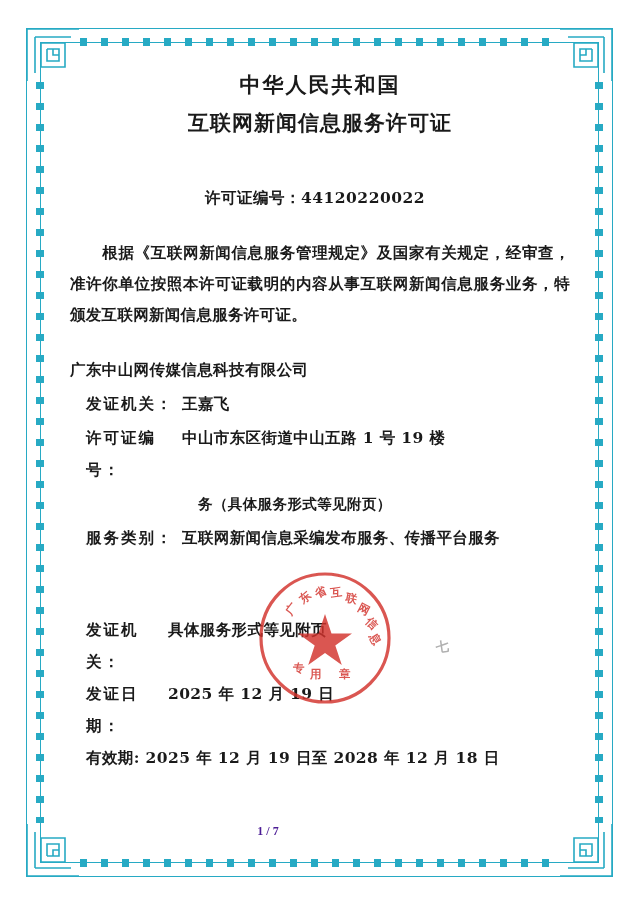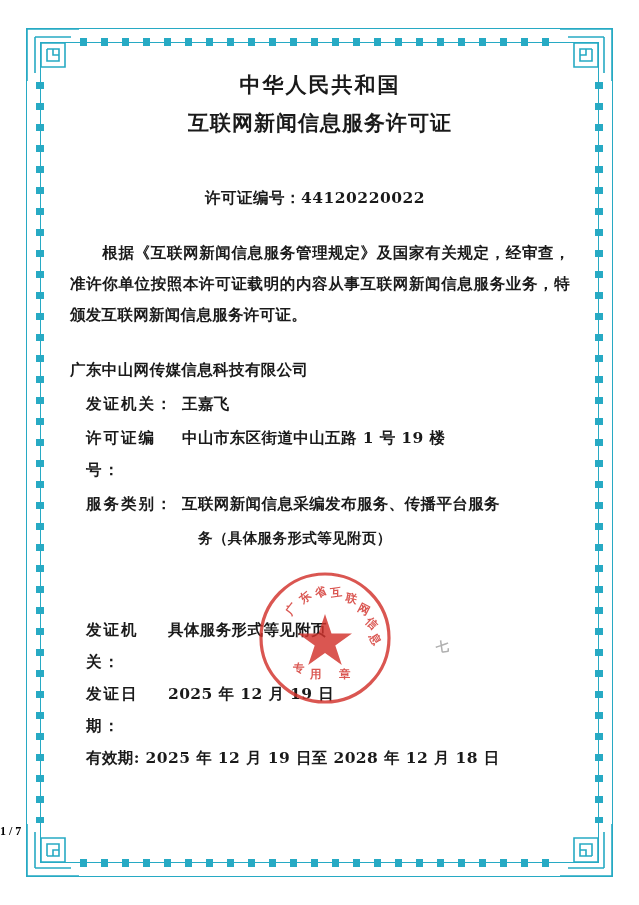--- a/index.html
+++ b/index.html
@@ -206,22 +206,23 @@
     font-size: 13px;
     color: #b0b0b0;
     transform: rotate(-8deg);
     letter-spacing: 1px;
   }
 
   .page-num {
     position: absolute;
     left: 0; right: 0;
     top: 824px;
+    text-align: center;
     font-size: 12px;
-    color: #000000;
+    color: #4c1d95;
     font-family: "Liberation Serif", serif;
   }
 </style>
 </head>
 <body>
 
 <div class="page">
 
   <div class="border-frame">
     <div class="outer-rule"></div>
@@ -309,26 +310,26 @@
         <div class="field-label">发证机关：</div>
         <div class="field-value">王嘉飞</div>
       </div>
 
       <div class="field-row">
         <div class="field-label">许可证编号：</div>
         <div class="field-value">中山市东区街道中山五路 1 号 19 楼</div>
       </div>
 
       <div class="field-row">
+        <div class="field-label"></div>
+        <div class="field-value sub-value">务（具体服务形式等见附页）</div>
+      </div>
+      <div class="field-row">
         <div class="field-label">服务类别：</div>
         <div class="field-value wrap2">互联网新闻信息采编发布服务、传播平台服务</div>
-      </div>
-      <div class="field-row">
-        <div class="field-label"></div>
-        <div class="field-value sub-value">务（具体服务形式等见附页）</div>
       </div>
     </div>
 
     <div class="issue-block">
       <div class="issue-row">
         <div class="issue-label">发证机关：</div>
         <div class="issue-value">具体服务形式等见附页</div>
       </div>
       <div class="issue-row">
         <div class="issue-label">发证日期：</div>

